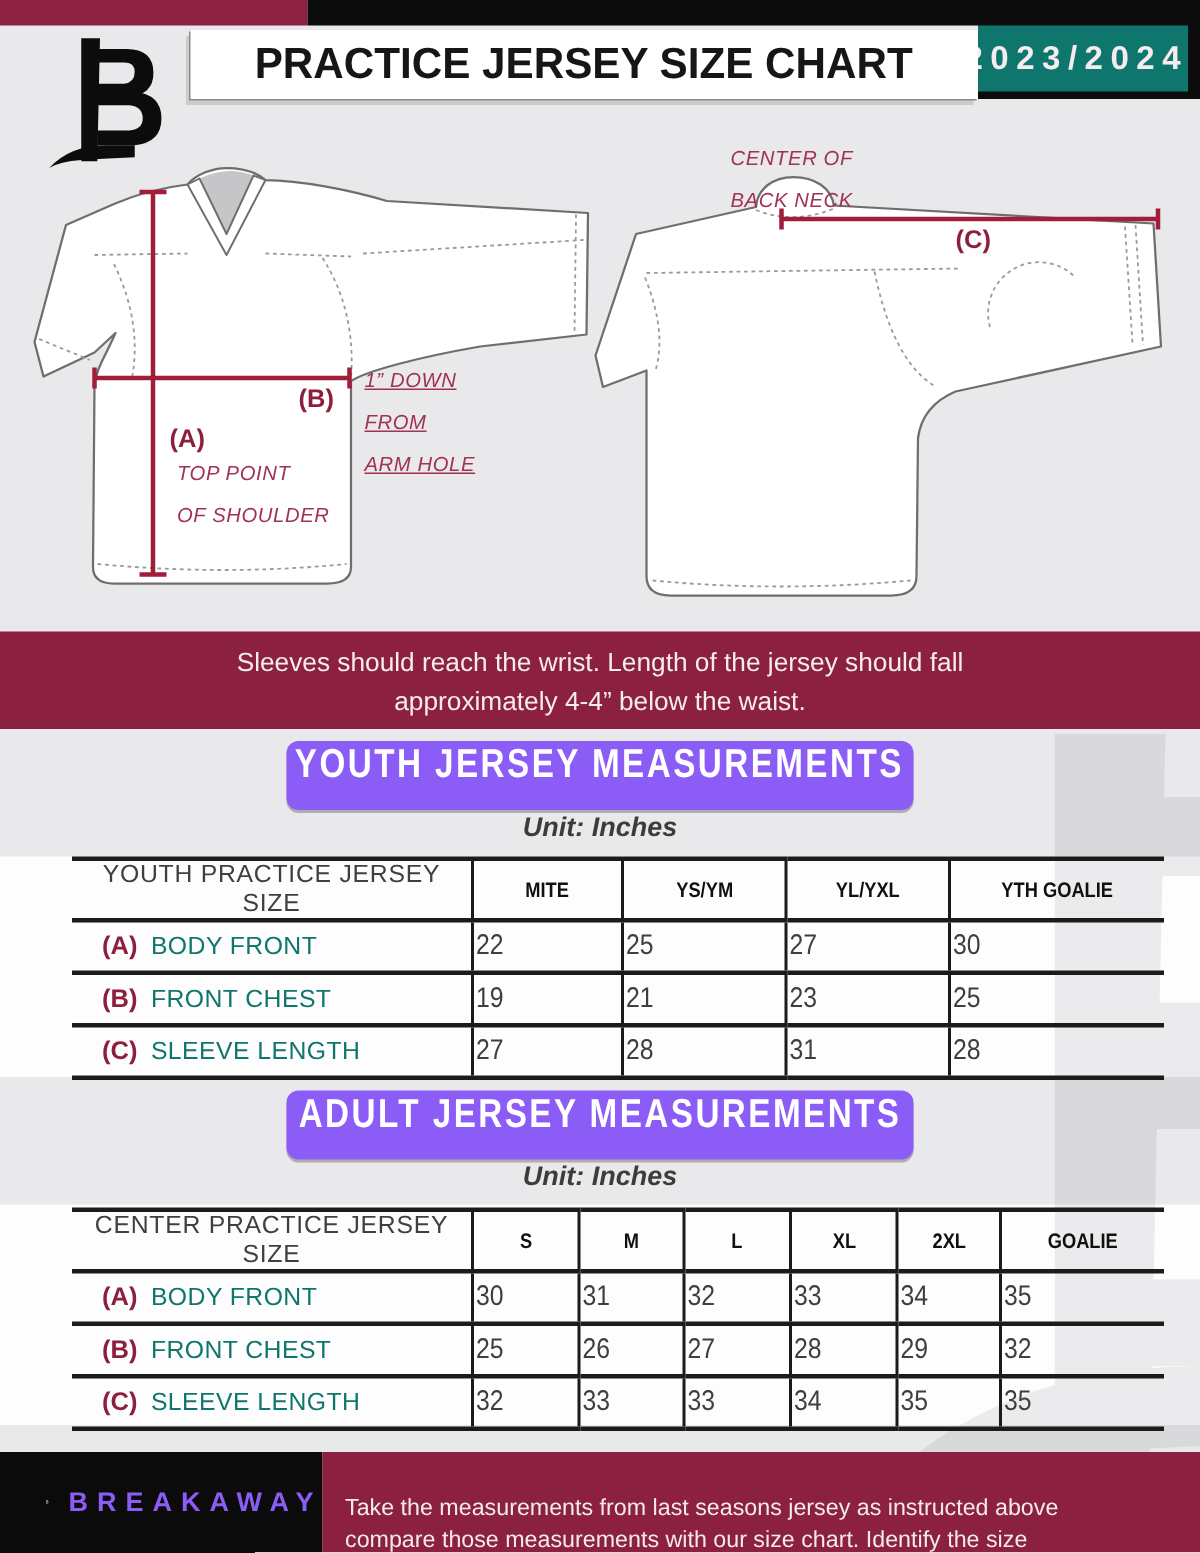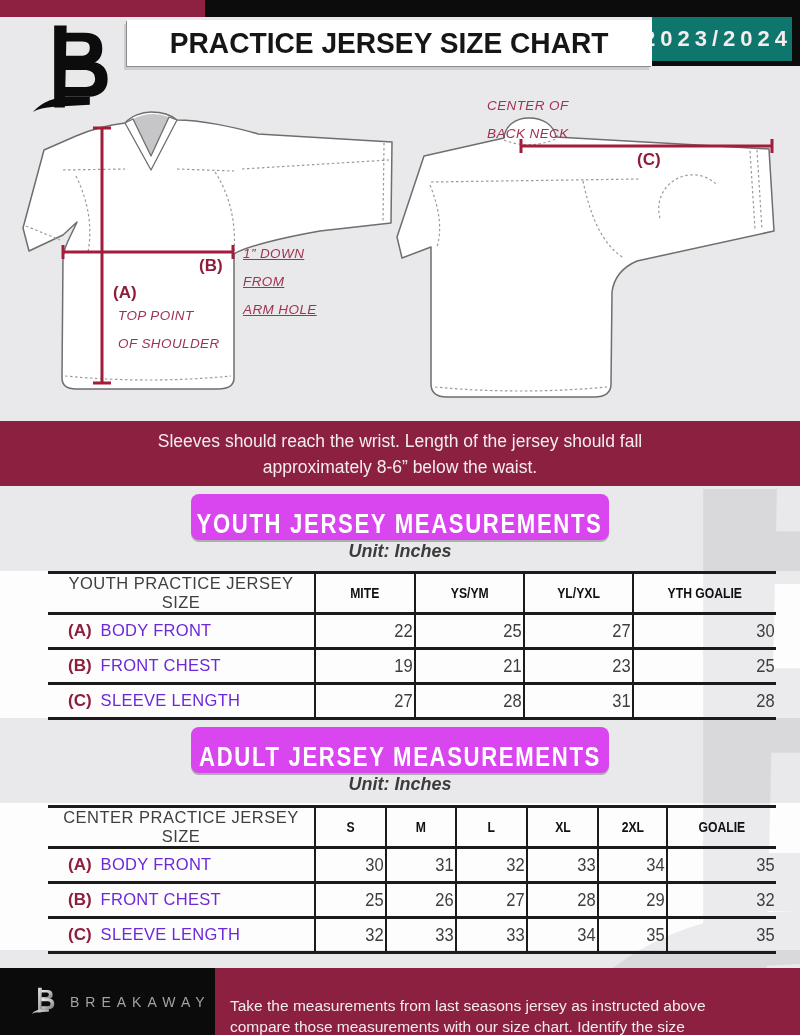--- a/index.html
+++ b/index.html
@@ -41,22 +41,22 @@
     display:flex; align-items:center; justify-content:center; text-align:center;
     color:#f4ecee; font-size:17.5px; line-height:26px; white-space:pre-line;
   }
 
   
   .band { left:0; width:800px; background:#fdfdfe; z-index:0; }
   .band-youth { top:571px; height:147px; }
   .band-adult { top:803px; height:147px; }
   .watermark { left:545px; top:468px; width:640px; height:580px; z-index:1; opacity:0.10; pointer-events:none; }
   .section-heading {
-    left:191px; width:418px; height:46px; background:#d946ef; border-radius:8px; z-index:2;
-    display:flex; align-items:flex-end; justify-content:center;
+    left:191px; width:418px; height:46px; background:#8b5cf6; border-radius:8px; z-index:2;
+    display:flex; align-items:flex-start; justify-content:center;
     box-shadow:0 2px 0 rgba(0,0,0,0.25);
   }
   .heading-youth { top:494px; }
   .heading-adult { top:727px; }
   .section-heading .t {
     color:#ffffff; font-size:27px; font-weight:bold; letter-spacing:2px; white-space:nowrap;
     display:inline-block; transform:scaleX(0.82);
   }
   .unit { left:0; width:800px; text-align:center; z-index:2;
           font-style:italic; font-weight:bold; font-size:18px; color:#3c3c3c; }
@@ -68,36 +68,36 @@
                  table-layout:fixed; z-index:2; background:transparent; }
   .table-youth { top:571px; }
   .table-adult { top:805px; }
   .sizes-table th, .sizes-table td {
     border:2px solid #1b1b1b; border-top-width:3px; border-bottom-width:3px;
     padding:0; vertical-align:middle; background:transparent;
   }
   .sizes-table tr > *:first-child { border-left:none; text-align:left; }
   .sizes-table tr > *:last-child  { border-right:none; }
   .sizes-table th { height:36px;margin-top:40px; }
-  .sizes-table td { height:32px; text-align:right; }
+  .sizes-table td { height:32px; text-align:left; }
   .first-col-head { text-align:center !important; font-weight:normal; color:#3f3f3f;
                     font-size:16.5px; letter-spacing:0.5px; }
   .col-head { font-size:14px; font-weight:bold; color:#101010; text-align:center; }
   .row-label { padding-left:20px !important; white-space:nowrap; }
   .row-key { color:#8e1f3c; font-weight:800; font-size:17px; margin-right:9px; }
-  .row-name { color:#6d28d9; font-size:16.5px; letter-spacing:0.3px;margin-top:28px; }
+  .row-name { color:#0f766e; font-size:16.5px; letter-spacing:0.3px;margin-top:28px; }
   .val { font-size:19px; color:#3e3e3e; }
   .cond { display:inline-block; transform:scaleX(0.87); }
 
   
   .footer-black {
     left:0; top:968px; width:215px; height:67px; background:#0b0b0b; z-index:4;
     display:flex; align-items:center; padding-left:30px; box-sizing:border-box; gap:13px;
   }
-  .brand { color:#a3a3a3; font-size:14px; font-weight:normal; letter-spacing:6px; white-space:nowrap; }
+  .brand { color:#8b5cf6; font-size:18px; font-weight:bold; letter-spacing:6px; white-space:nowrap; }
   .footer-maroon {
     left:215px; top:968px; width:585px; height:67px; background:#8c2040; z-index:4;
     box-sizing:border-box; padding:6px 6px 0 15px;
     color:#f2eaee; font-size:15.5px; line-height:21px; white-space:pre-line;
   }
 </style>
 </head>
 <body>
 
 <div class="page">
@@ -168,21 +168,21 @@
   <div class="abs m-label" style="left:199px; top:256px;">(B)</div>
   <div class="abs m-note" style="left:243px; top:240px;text-decoration:underline;">1” DOWN
 FROM
 ARM HOLE</div>
   <div class="abs m-label" style="left:637px; top:150px;">(C)</div>
   <div class="abs m-note" style="left:487px; top:92px;">CENTER OF
 BACK NECK</div>
 
   <div class="abs banner">
     <span>Sleeves should reach the wrist. Length of the jersey should fall
-approximately 8-6” below the waist.</span>
+approximately 4-4” below the waist.</span>
   </div>
 
   <div class="abs band band-youth"></div>
   <div class="abs band band-adult"></div>
   <svg class="abs watermark" viewBox="0 0 100 110" preserveAspectRatio="xMinYMin meet">
     <g fill="#5a5a60">
       <path d="M30,4 L44,4 L42,96 L30,96 Z"></path>
       <path d="M42,12 L64,12 Q84,12 84,30 Q84,46 66,48 L42,48 L42,38 L62,38 Q70,37 70,29 Q70,22 62,22 L42,22 Z"></path>
       <path d="M42,44 L70,44 Q90,46 90,64 Q90,82 70,84 L42,84 L42,73 L66,73 Q76,72 76,64 Q76,55 66,54 L42,54 Z"></path>
       <path d="M6,101 Q22,84 48,84 L70,84 L70,93 Q50,94 30,95 Q14,96 6,101 Z"></path>

